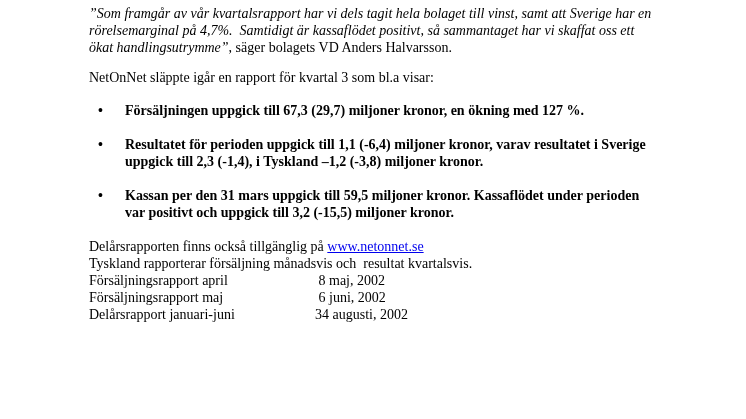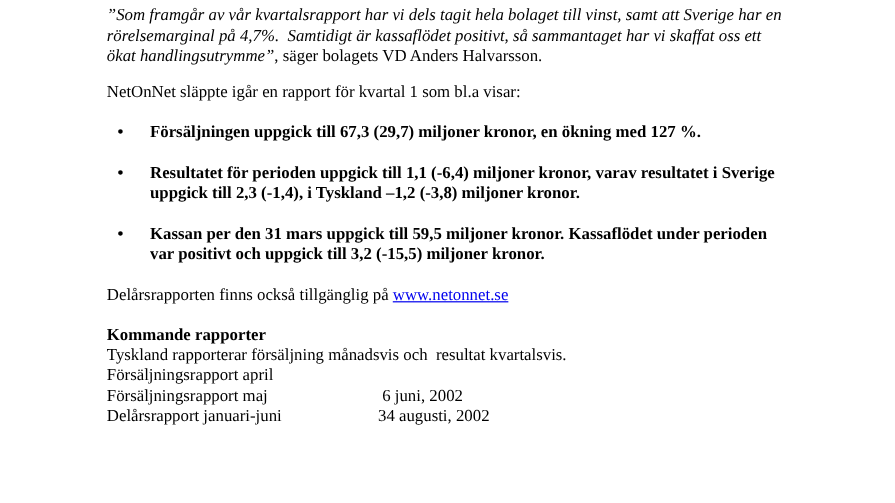--- a/index.html
+++ b/index.html
@@ -54,21 +54,21 @@
   .schedule-date { white-space: pre; }
 </style>
 </head>
 <body>
 
 <div class="page">
 
   <div class="para quote-para"><span class="quote-italic">”Som framgår av vår kvartalsrapport har vi dels tagit hela bolaget till vinst, samt att Sverige har en rörelsemarginal på 4,7%.  Samtidigt är kassaflödet positivt, så sammantaget har vi skaffat oss ett ökat handlingsutrymme”</span><span>, säger bolagets VD Anders Halvarsson.</span></div>
 
 
-  <div class="para report-intro-para">NetOnNet släppte igår en rapport för kvartal 1 som bl.a visar:</div>
+  <div class="para report-intro-para">NetOnNet släppte igår en rapport för kvartal 3 som bl.a visar:</div>
 
   <div class="bullet-list">
 
     <div class="bullet-item">
       <span class="bullet-marker">•</span>
       <span class="bullet-text">Försäljningen uppgick till 67,3 (29,7) miljoner kronor, en ökning med 127 %.</span>
     </div>
 
     <div class="bullet-item">
       <span class="bullet-marker">•</span>
@@ -77,28 +77,28 @@
 
     <div class="bullet-item">
       <span class="bullet-marker">•</span>
       <span class="bullet-text">Kassan per den 31 mars uppgick till 59,5 miljoner kronor. Kassaflödet under perioden var positivt och uppgick till 3,2 (-15,5) miljoner kronor.</span>
     </div>
 
   </div>
 
   <div class="para availability-para"><span>Delårsrapporten finns också tillgänglig på </span><a class="availability-link">www.netonnet.se</a></div>
 
-  <div class="upcoming-heading">Kommande rapporter</div>
 
   <div class="para upcoming-subtitle">Tyskland rapporterar försäljning månadsvis och  resultat kvartalsvis.</div>
 
   <div class="schedule-table">
 
     <div class="schedule-row">
       <span class="schedule-report">Försäljningsrapport april</span>
+      <span class="schedule-date"> 8 maj, 2002</span>
     </div>
 
     <div class="schedule-row">
       <span class="schedule-report">Försäljningsrapport maj</span>
       <span class="schedule-date"> 6 juni, 2002</span>
     </div>
 
     <div class="schedule-row">
       <span class="schedule-report">Delårsrapport januari-juni</span>
       <span class="schedule-date">34 augusti, 2002</span>

